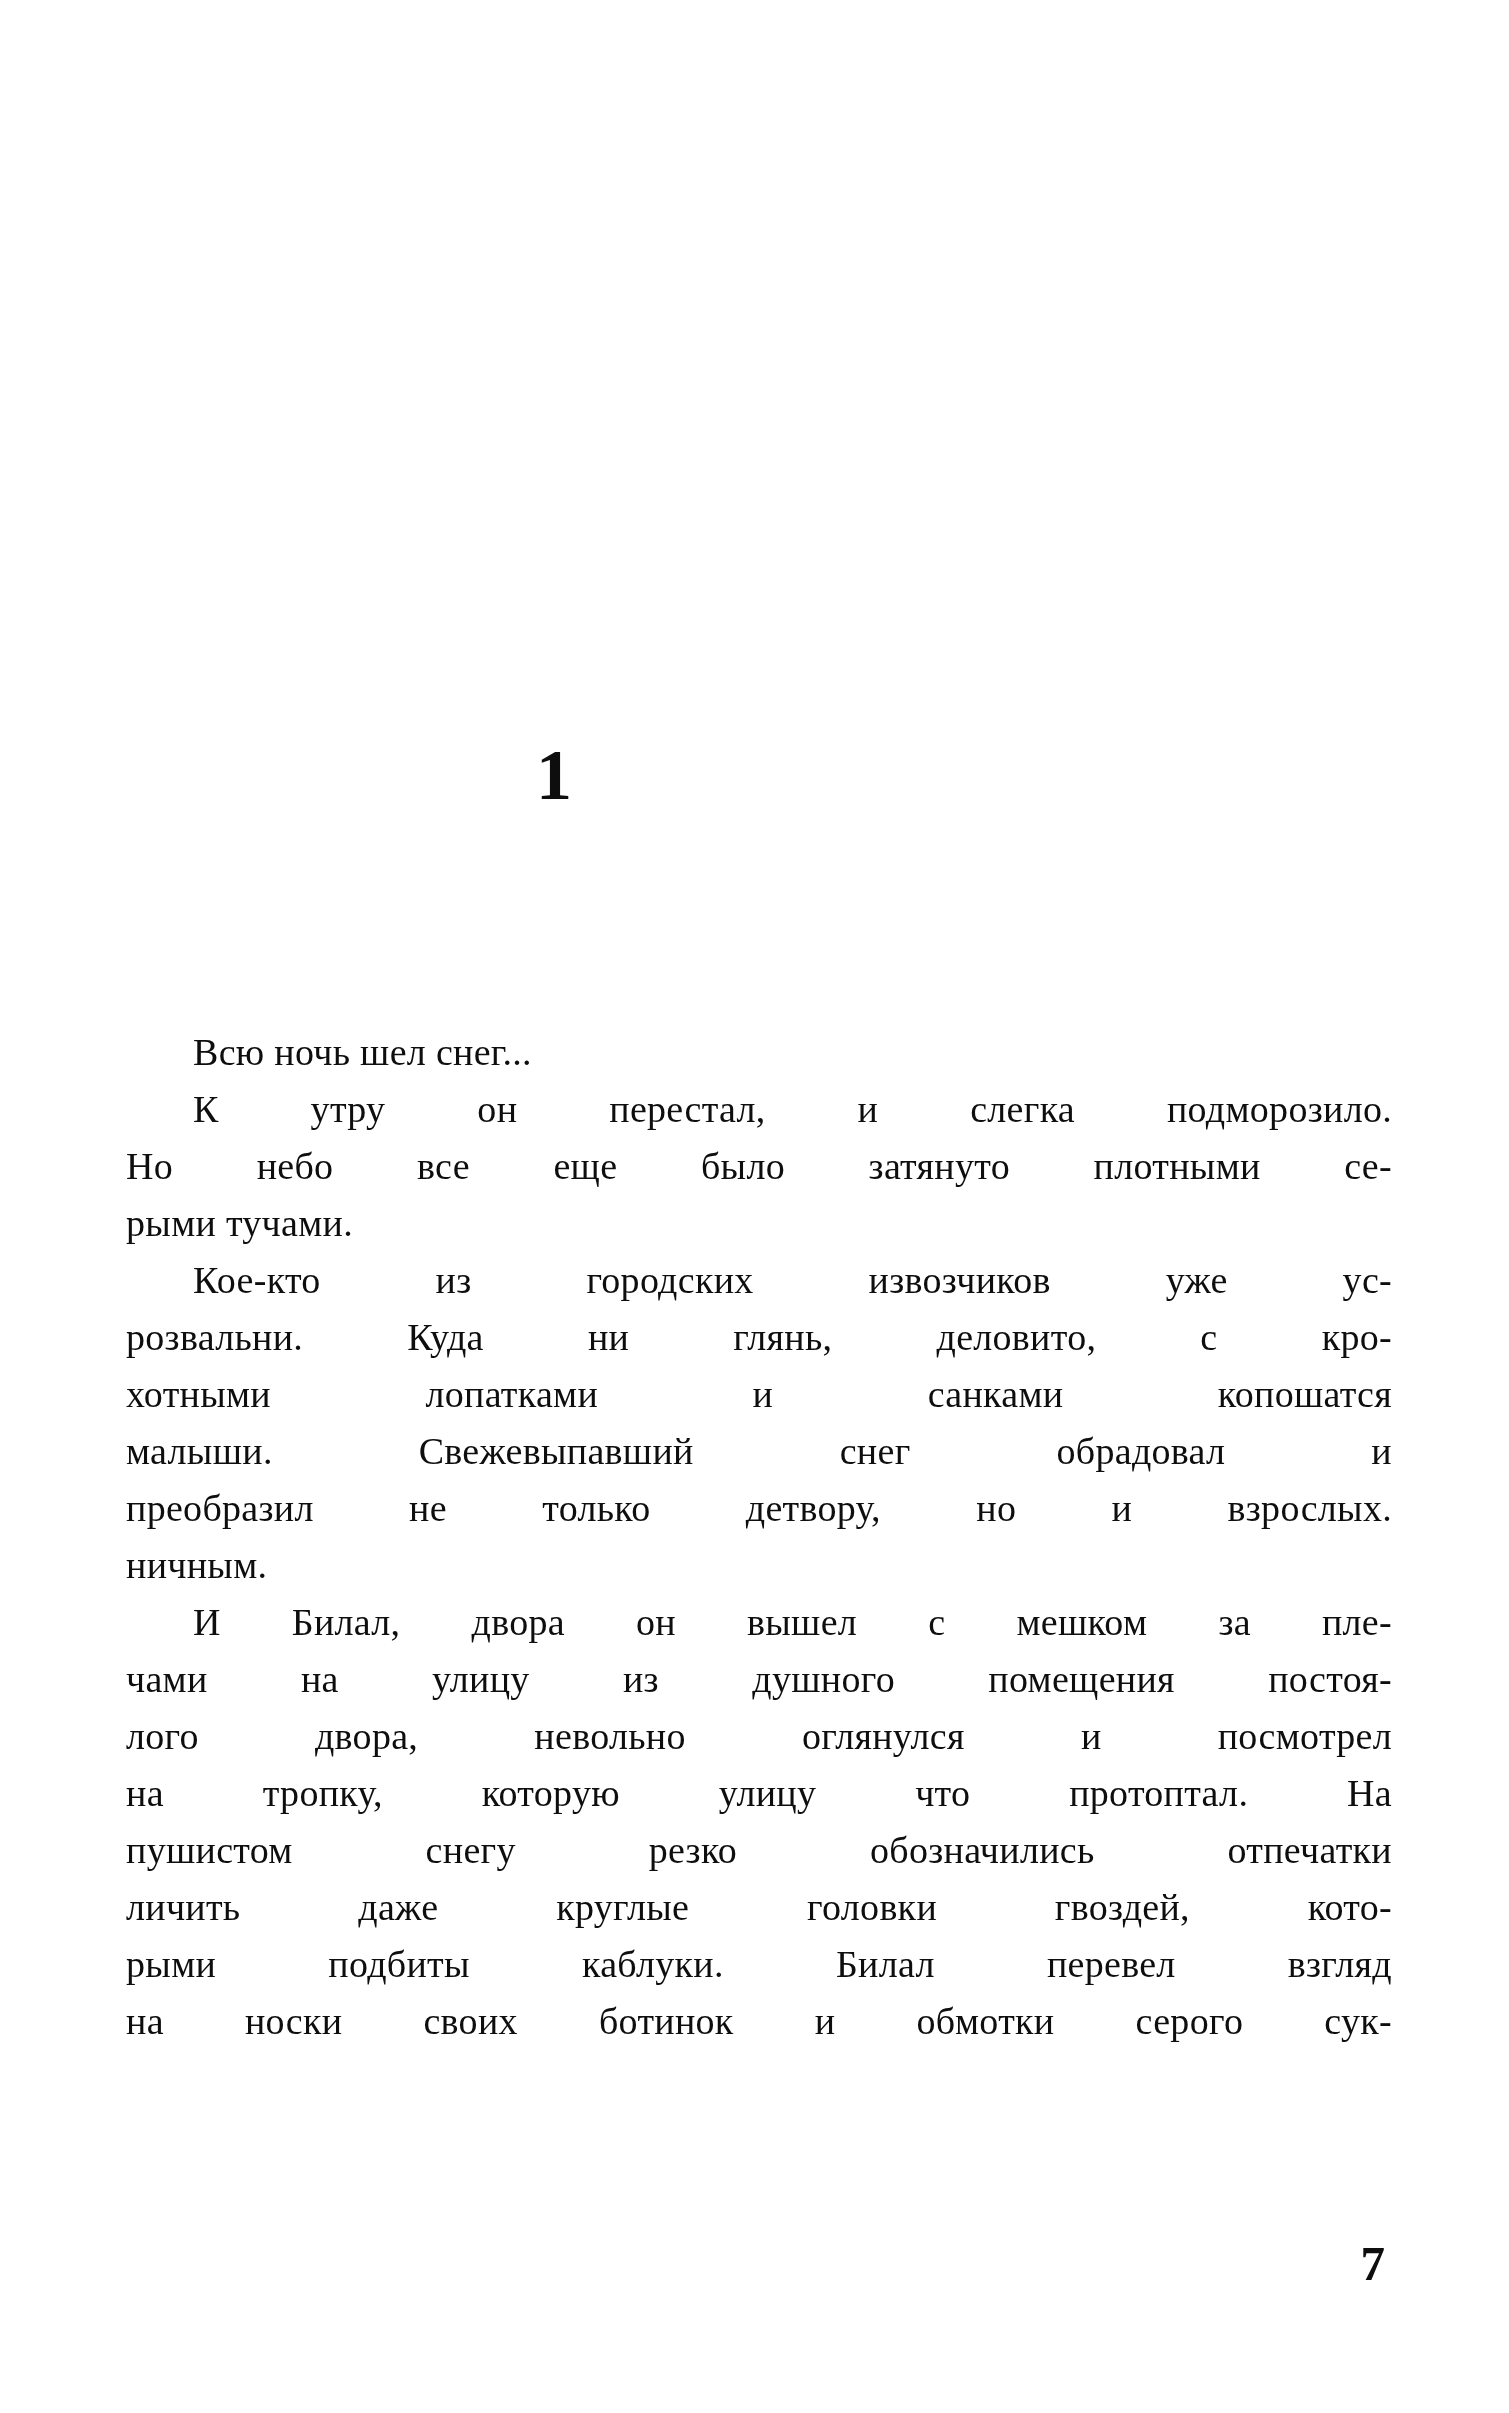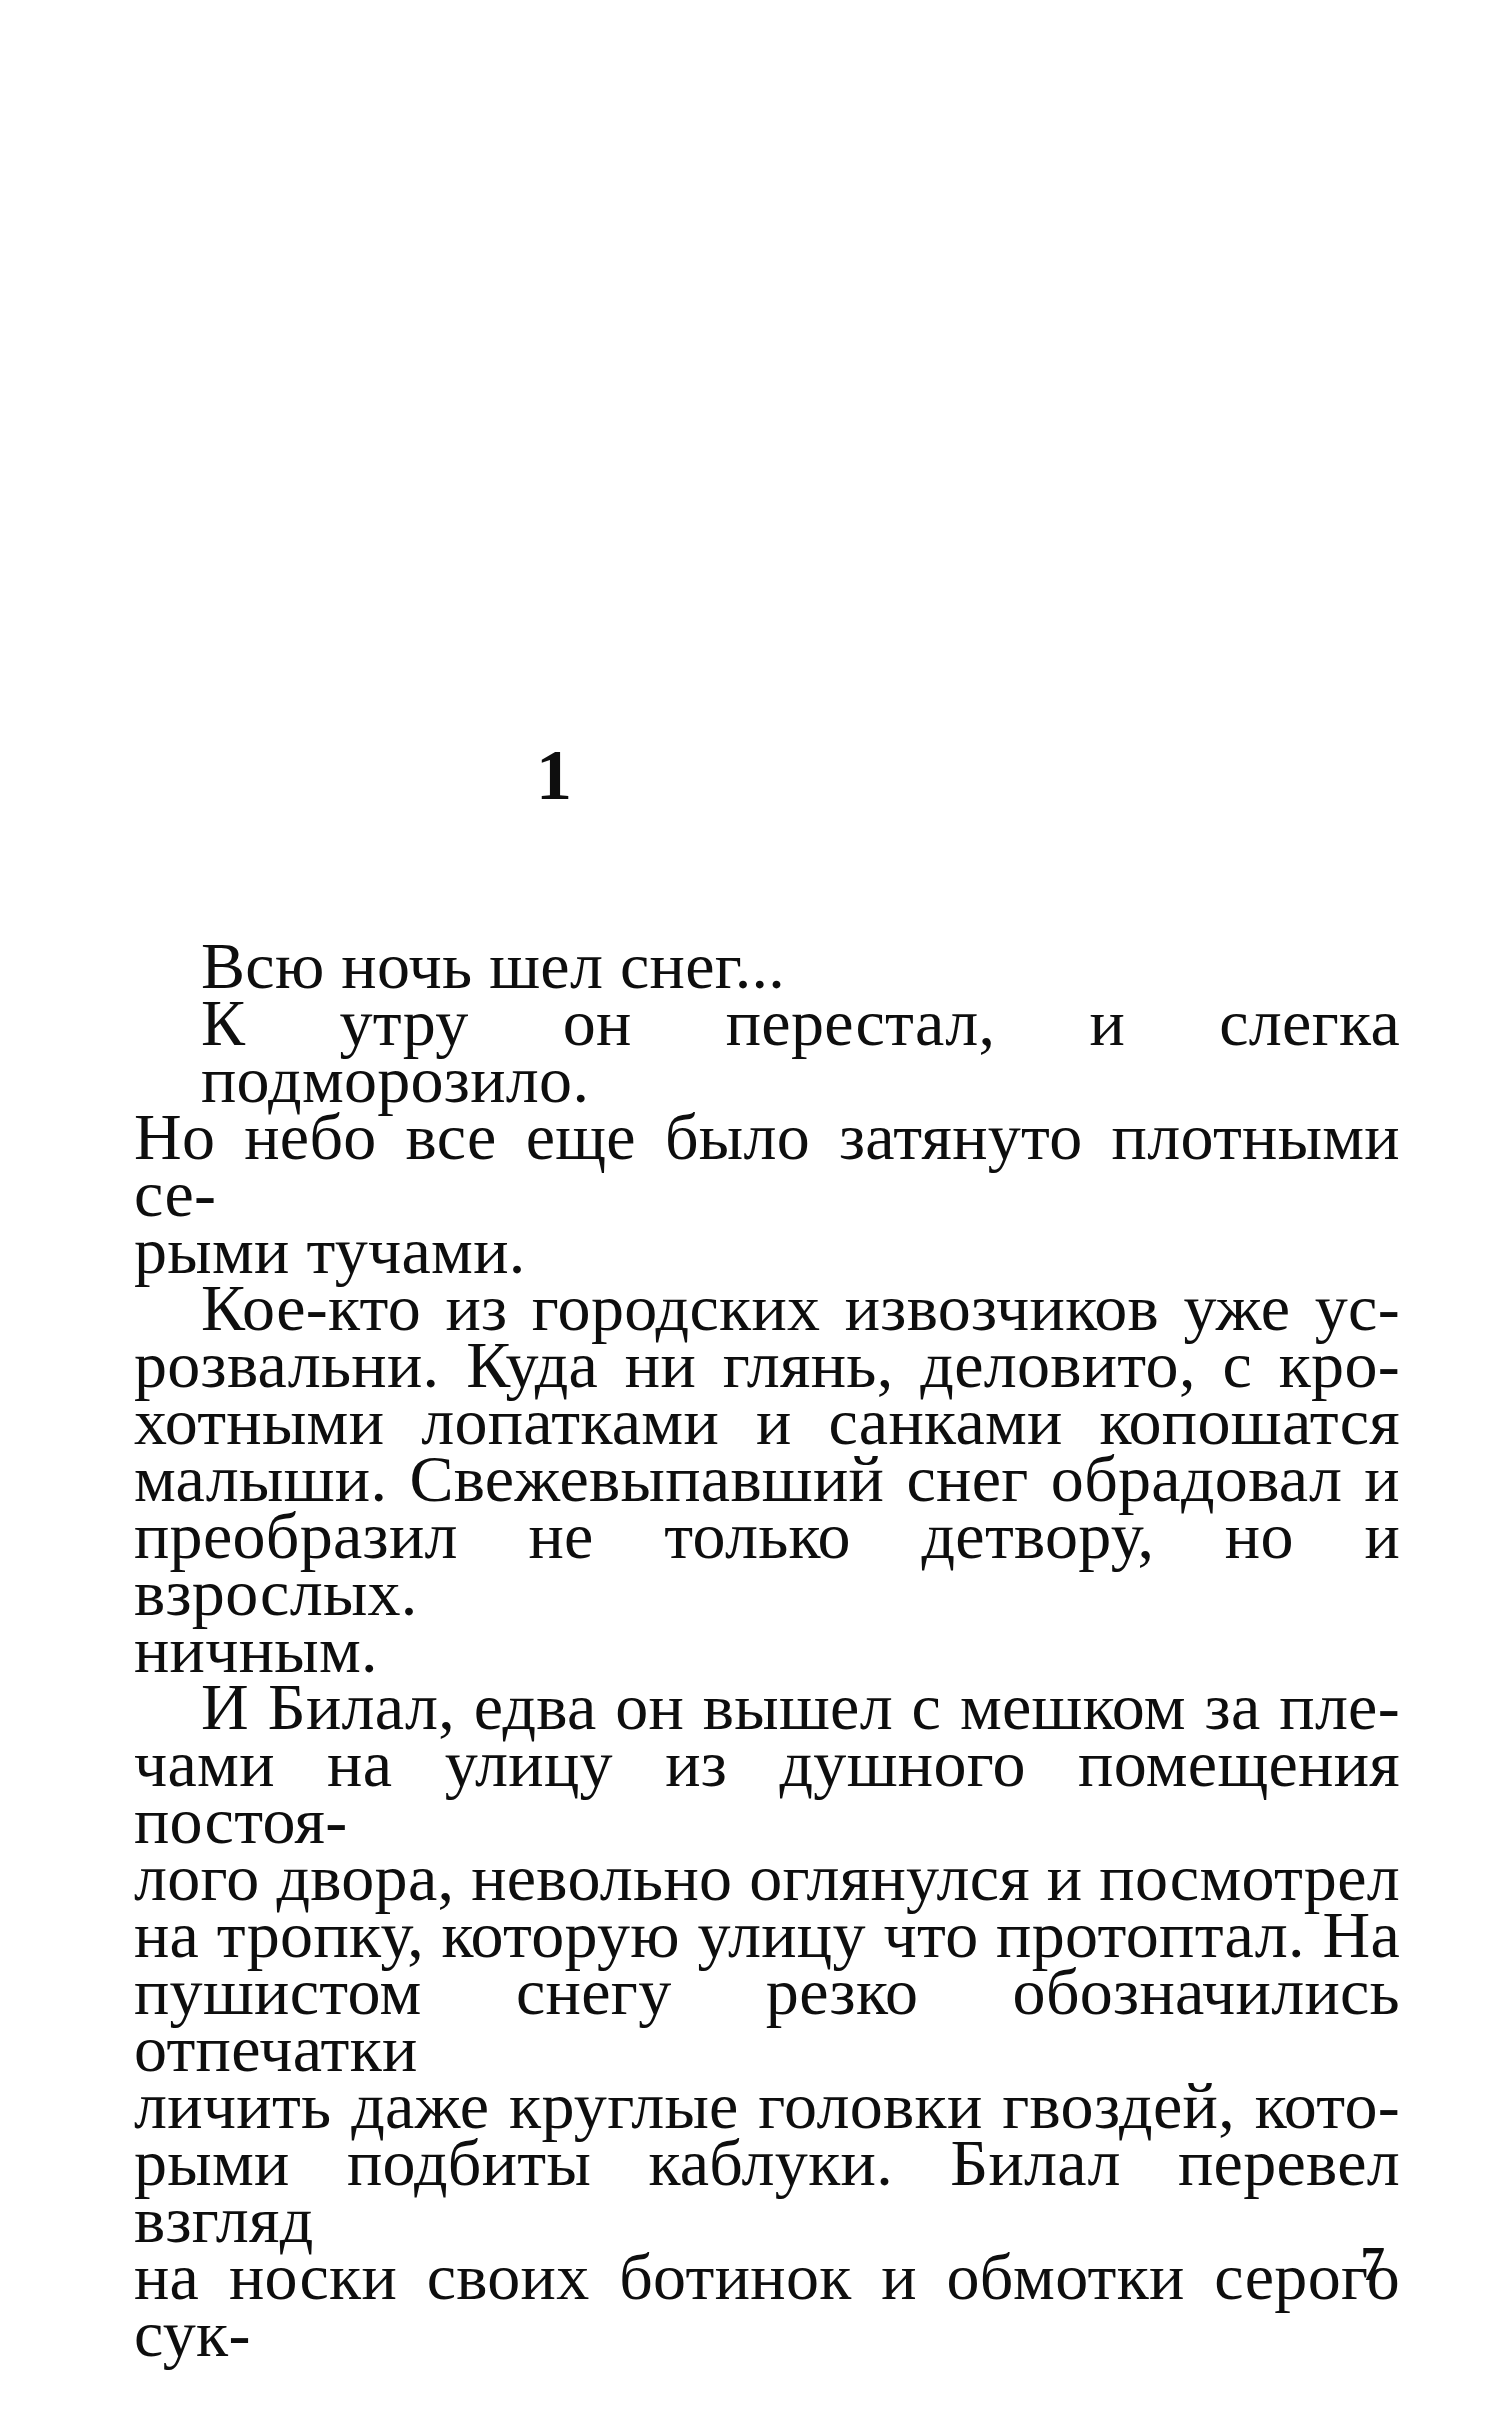--- a/index.html
+++ b/index.html
@@ -22,26 +22,25 @@
     top: 739px;
     width: 116px;
     text-align: center;
     font-size: 72px;
     font-weight: 700;
     line-height: 72px;
   }
   .text-block {
     position: absolute;
     left: 126px;
-    top: 937px;
+    top: 1024px;
     width: 1266px;
-    font-size: 66px;
+    font-size: 38px;
     line-height: 57px;
     letter-spacing: 0.3px;
-    margin-left: 8px;
   }
   .line {
     display: block;
     min-height: 57px;
   }
   .line.j {
     text-align: justify;
     text-align-last: justify;
   }
   .line.noj {
@@ -73,21 +72,21 @@
     <div class="line ind noj">Всю ночь шел снег...</div>
     <div class="line ind j">К утру он перестал, и слегка подморозило.</div>
     <div class="line j">Но небо все еще было затянуто плотными се-</div>
     <div class="line noj">рыми тучами.</div>
     <div class="line ind j">Кое-кто из городских извозчиков уже ус-</div>
     <div class="line j">розвальни. Куда ни глянь, деловито, с кро-</div>
     <div class="line j">хотными лопатками и санками копошатся</div>
     <div class="line j">малыши. Свежевыпавший снег обрадовал и</div>
     <div class="line j">преобразил не только детвору, но и взрослых.</div>
     <div class="line noj">ничным.</div>
-    <div class="line ind j">И Билал, едва он вышел с мешком за пле-</div>
+    <div class="line ind j">И Билал, двора он вышел с мешком за пле-</div>
     <div class="line j">чами на улицу из душного помещения постоя-</div>
     <div class="line j">лого двора, невольно оглянулся и посмотрел</div>
     <div class="line j">на тропку, которую улицу что протоптал. На</div>
     <div class="line j">пушистом снегу резко обозначились отпечатки</div>
     <div class="line j">личить даже круглые головки гвоздей, кото-</div>
     <div class="line j">рыми подбиты каблуки. Билал перевел взгляд</div>
     <div class="line j">на носки своих ботинок и обмотки серого сук-</div>
   </div>
 
   <div class="pagenum">7</div>

